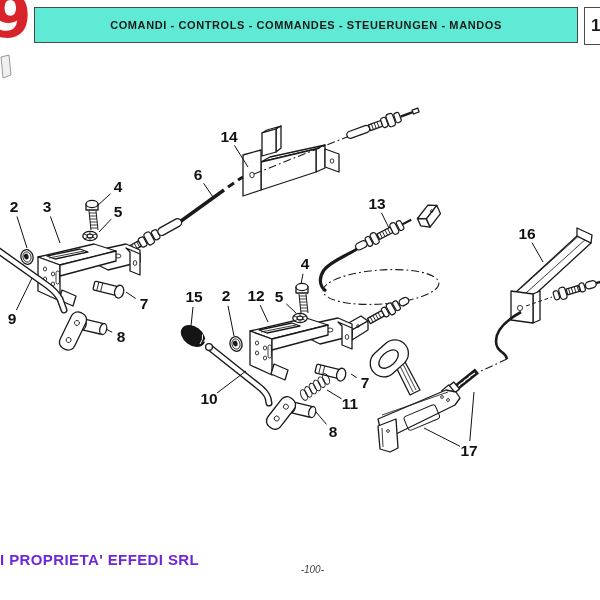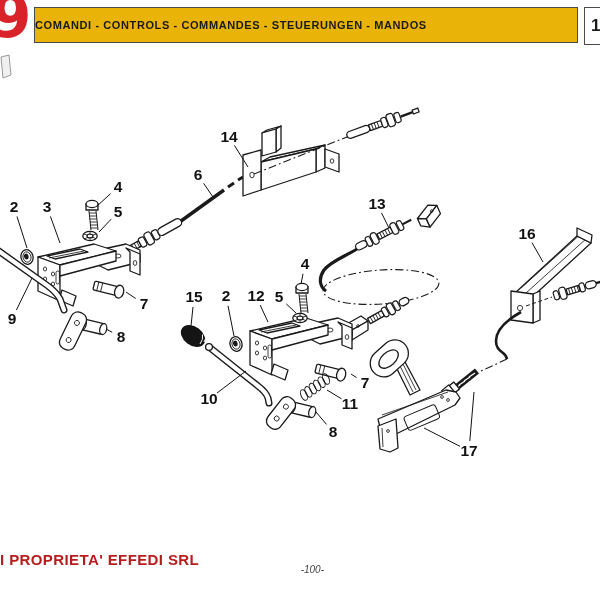--- a/index.html
+++ b/index.html
@@ -2,28 +2,28 @@
 <html><head>
 <meta charset="utf-8">
 <style>
   html,body{margin:0;padding:0}
   body{width:600px;height:600px;overflow:hidden;position:relative;background:#fff;
        font-family:"Liberation Sans",sans-serif;color:#1a1a1a}
   .logo{position:absolute;left:-9px;top:-12px;font-family:"DejaVu Sans",sans-serif;
         font-weight:800;font-size:58px;color:#d8232a;line-height:1;z-index:3}
   .title-box{position:absolute;left:34px;top:7px;width:544px;height:36px;
              border:1.6px solid #4a4a4a;box-sizing:border-box;display:flex;
-             align-items:center;z-index:2;background:#eab308}
+             align-items:center;justify-content:center;z-index:2;background:#5eead4}
   .title-box span{font-weight:700;font-size:11px;letter-spacing:.6px}
   .page-box{position:absolute;left:584px;top:7px;width:32px;height:38px;
             border:1.6px solid #4a4a4a;box-sizing:border-box;display:flex;
             align-items:center;z-index:2;background:#fff}
   .page-box span{font-weight:700;font-size:17px;padding-left:6px}
   .footer-own{position:absolute;left:0;top:551px;font-weight:700;font-size:15px;
-              letter-spacing:.4px;color:#b91c1c;white-space:nowrap;z-index:2}
+              letter-spacing:.4px;color:#6d28d9;white-space:nowrap;z-index:2}
   .footer-page{position:absolute;left:284px;top:564px;width:40px;text-align:right;
                font-style:italic;font-size:10px;color:#444;z-index:2}
   svg.diagram{position:absolute;left:0;top:0;z-index:1}
   .face{fill:#fff;stroke:#1a1a1a;stroke-width:1.3;stroke-linejoin:round}
   .ln{stroke:#1a1a1a;stroke-width:1;fill:none}
   .thin{stroke:#1a1a1a;stroke-width:.85;fill:none}
   .dashdot{stroke:#1a1a1a;stroke-width:1.1;fill:none;stroke-dasharray:8 3 1.8 3}
   .dash{stroke:#1a1a1a;stroke-width:1;fill:none;stroke-dasharray:4 2.5}
   .rodO{stroke:#1a1a1a;stroke-width:7;fill:none;stroke-linecap:round}
   .rodI{stroke:#fff;stroke-width:4.2;fill:none;stroke-linecap:round}

